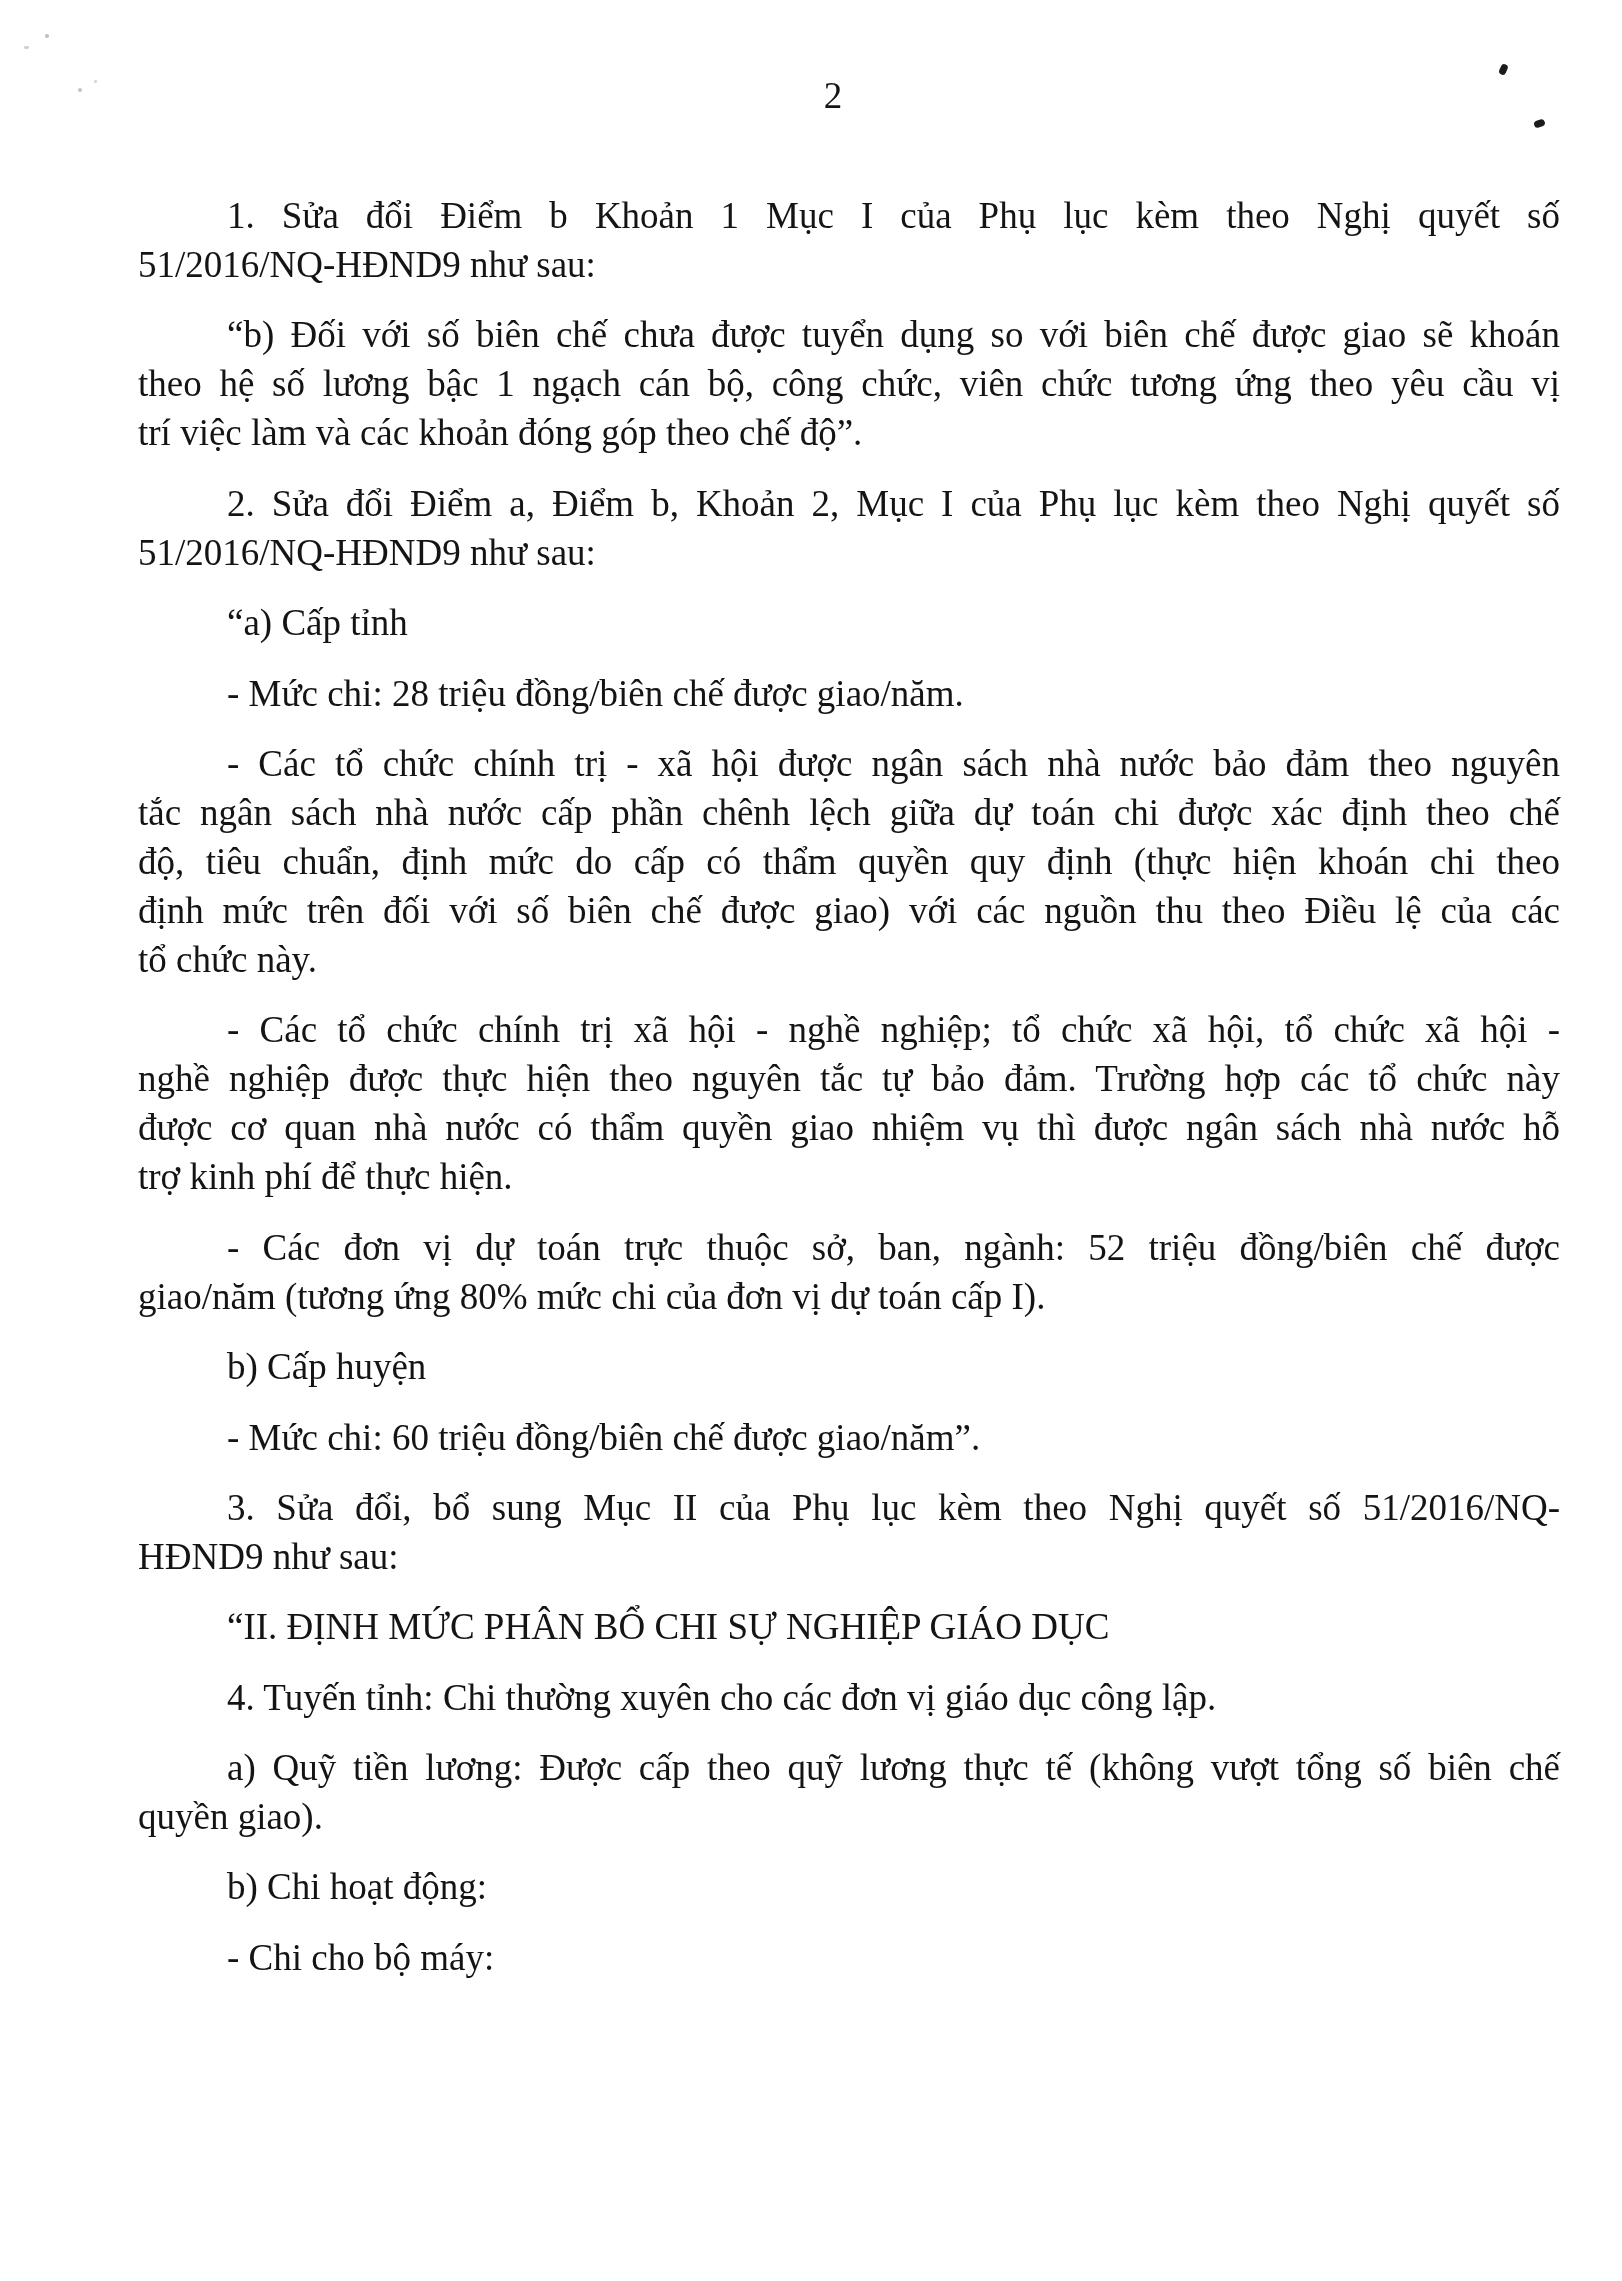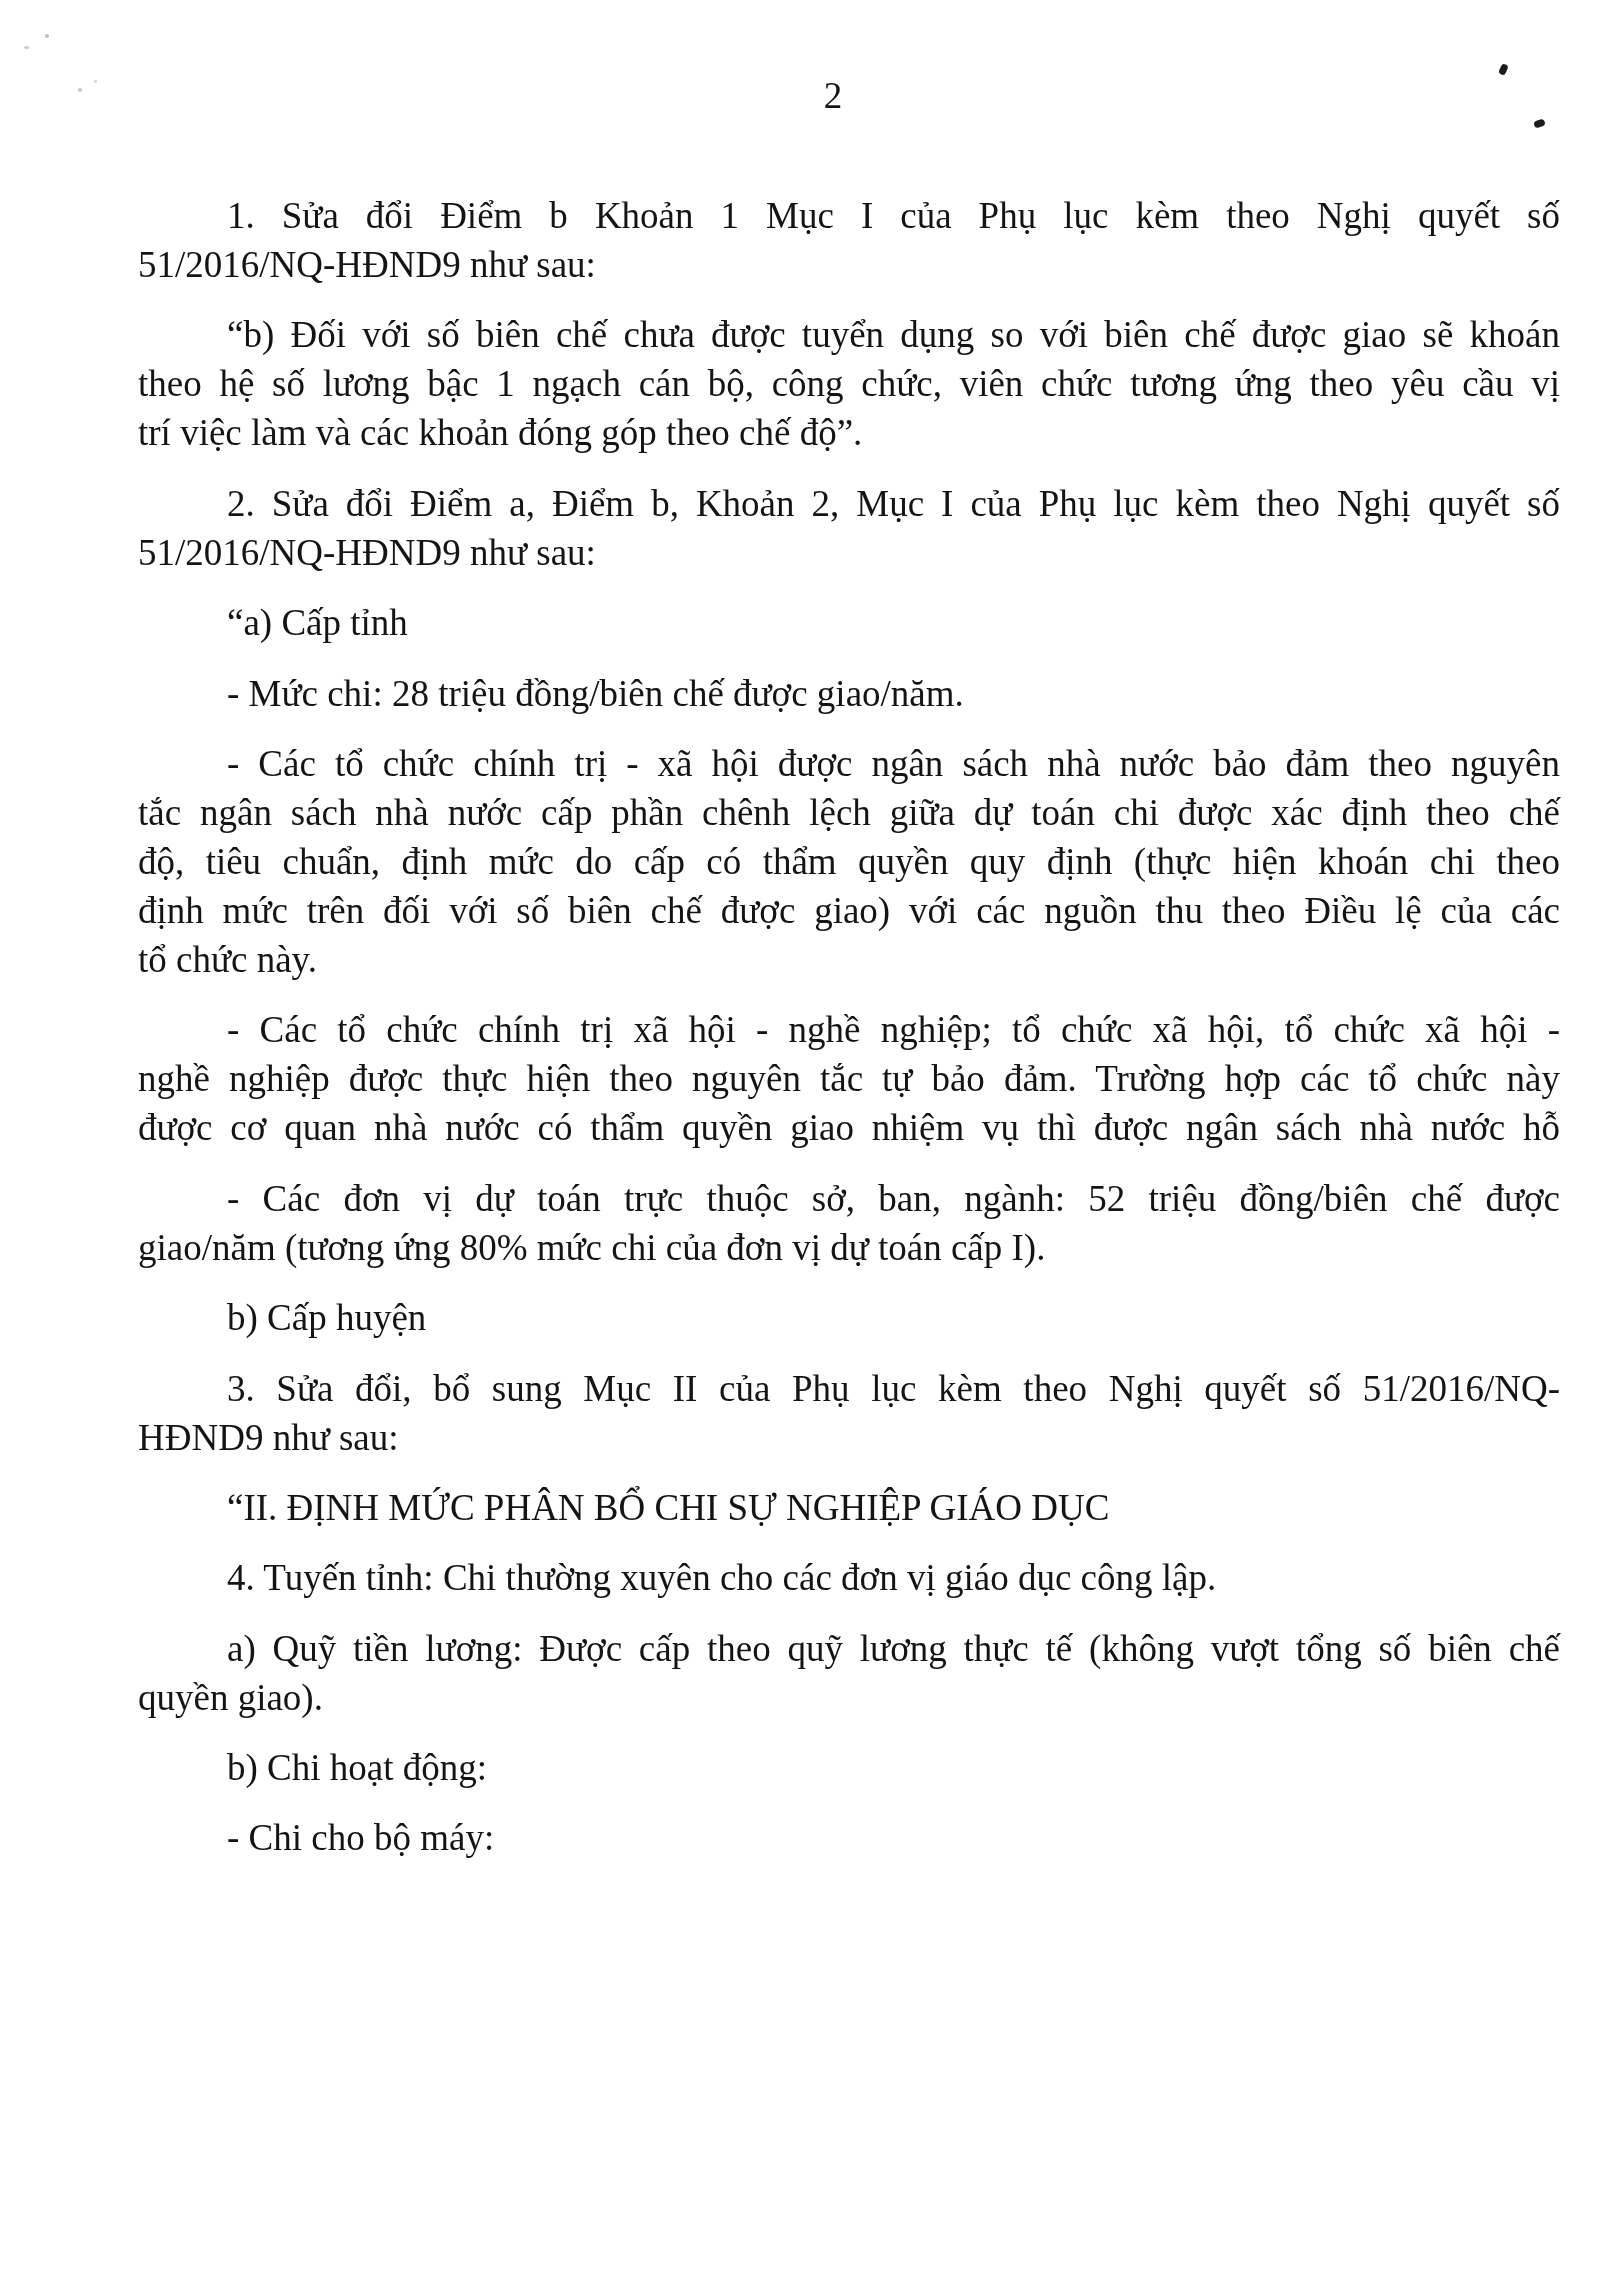--- a/index.html
+++ b/index.html
@@ -97,31 +97,35 @@
       <span class="line">tắc ngân sách nhà nước cấp phần chênh lệch giữa dự toán chi được xác định theo chế</span>
       <span class="line">độ, tiêu chuẩn, định mức do cấp có thẩm quyền quy định (thực hiện khoán chi theo</span>
       <span class="line">định mức trên đối với số biên chế được giao) với các nguồn thu theo Điều lệ của các</span>
       <span class="line ll">tổ chức này.</span>
     </p>
 
     <p class="para italic">
       <span class="line fl">- Các tổ chức chính trị xã hội - nghề nghiệp; tổ chức xã hội, tổ chức xã hội -</span>
       <span class="line">nghề nghiệp được thực hiện theo nguyên tắc tự bảo đảm. Trường hợp các tổ chức này</span>
       <span class="line">được cơ quan nhà nước có thẩm quyền giao nhiệm vụ thì được ngân sách nhà nước hỗ</span>
+      <span class="line ll">trợ kinh phí để thực hiện.</span>
     </p>
 
     <p class="para italic">
       <span class="line fl">- Các đơn vị dự toán trực thuộc sở, ban, ngành: 52 triệu đồng/biên chế được</span>
       <span class="line ll">giao/năm (tương ứng 80% mức chi của đơn vị dự toán cấp I).</span>
     </p>
 
     <p class="para italic">
       <span class="line fl ll">b) Cấp huyện</span>
     </p>
 
+    <p class="para italic">
+      <span class="line fl ll">- Mức chi: 60 triệu đồng/biên chế được giao/năm”.</span>
+    </p>
 
     <p class="para normal">
       <span class="line fl">3. Sửa đổi, bổ sung Mục II của Phụ lục kèm theo Nghị quyết số 51/2016/NQ-</span>
       <span class="line ll">HĐND9 như sau:</span>
     </p>
 
     <p class="para italic">
       <span class="line fl ll">“II. ĐỊNH MỨC PHÂN BỔ CHI SỰ NGHIỆP GIÁO DỤC</span>
     </p>
 

